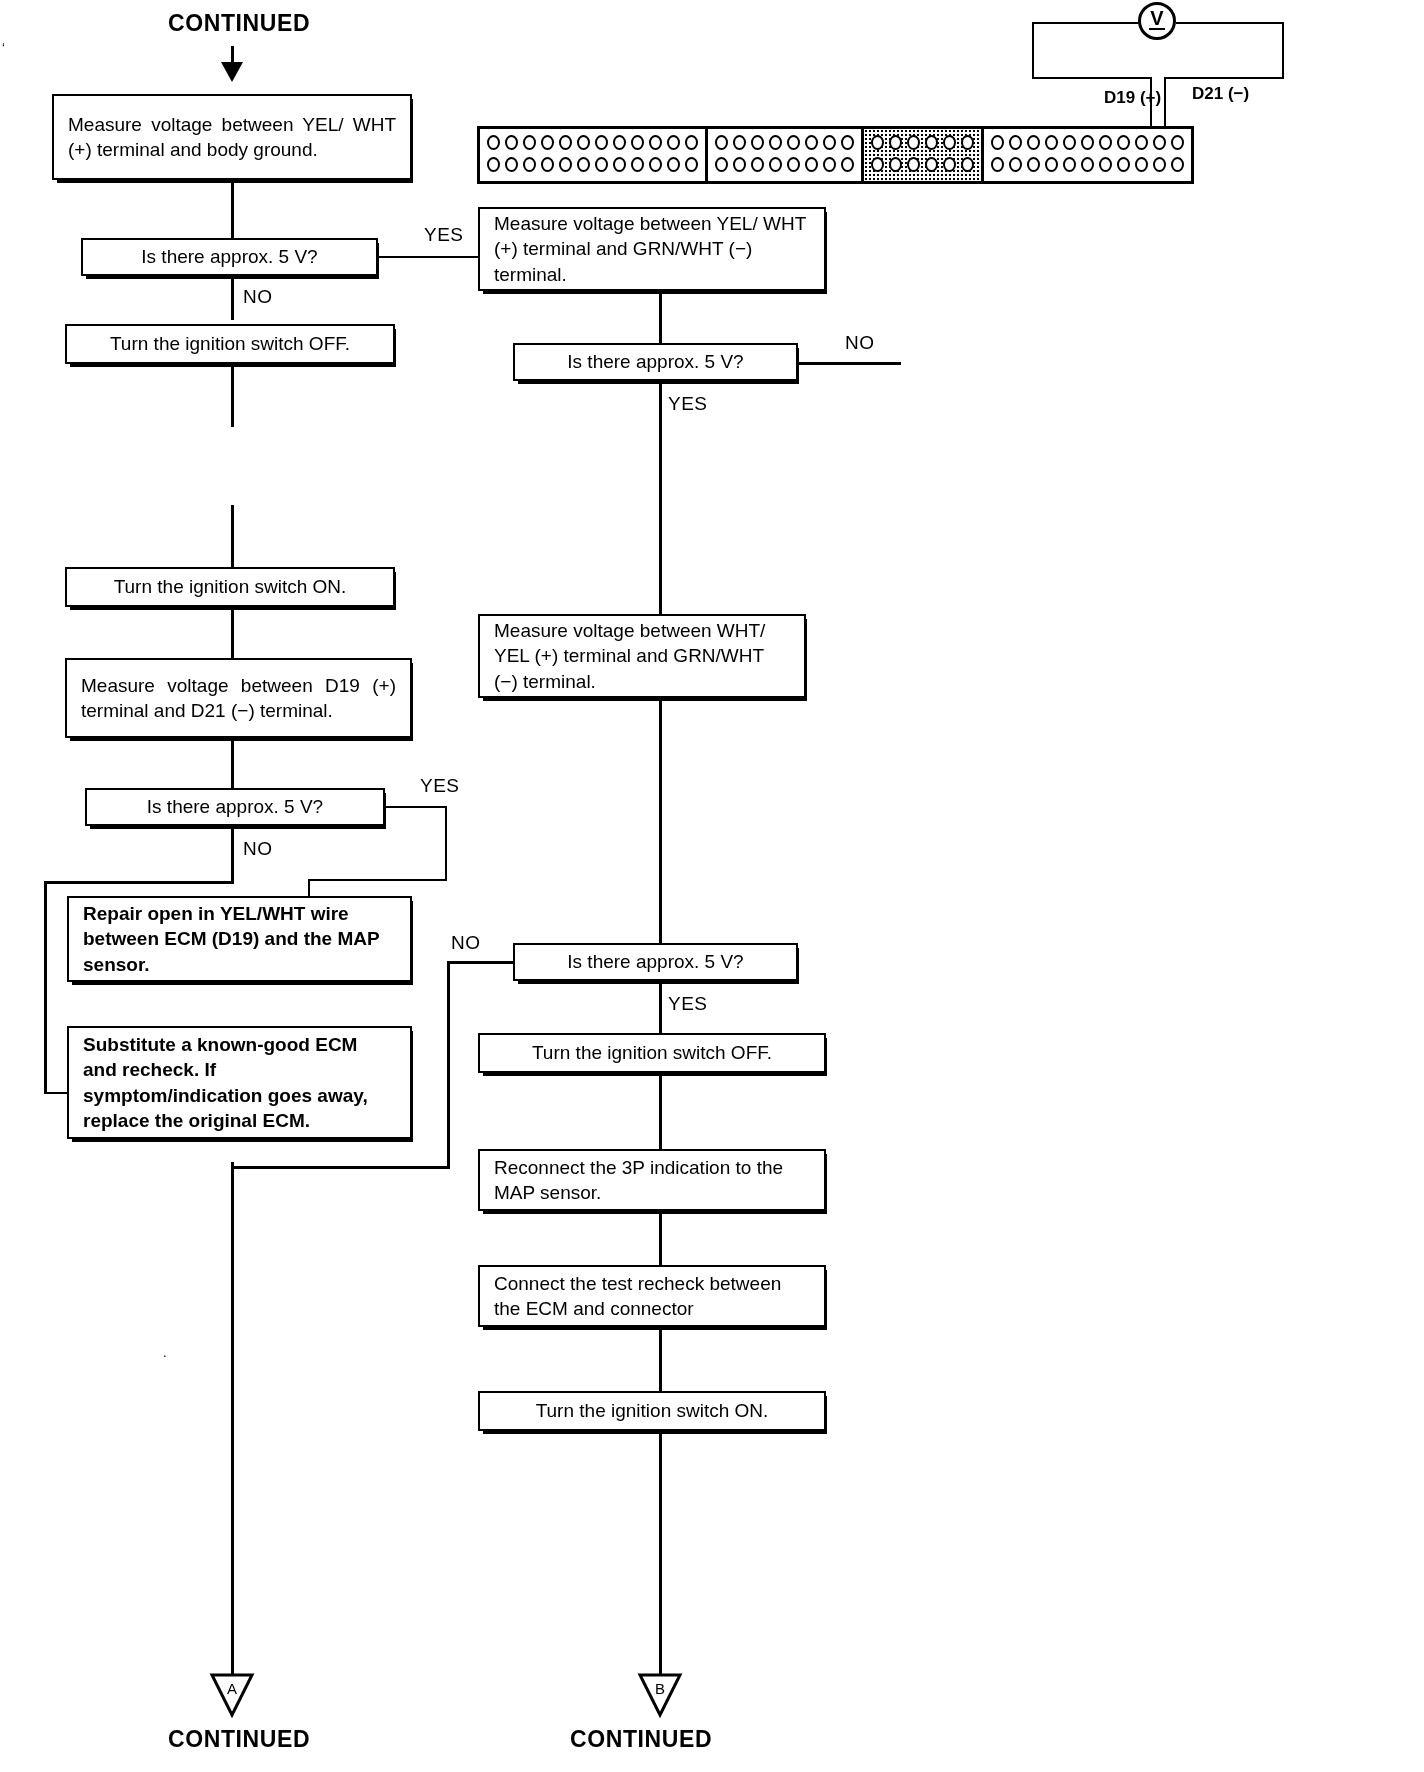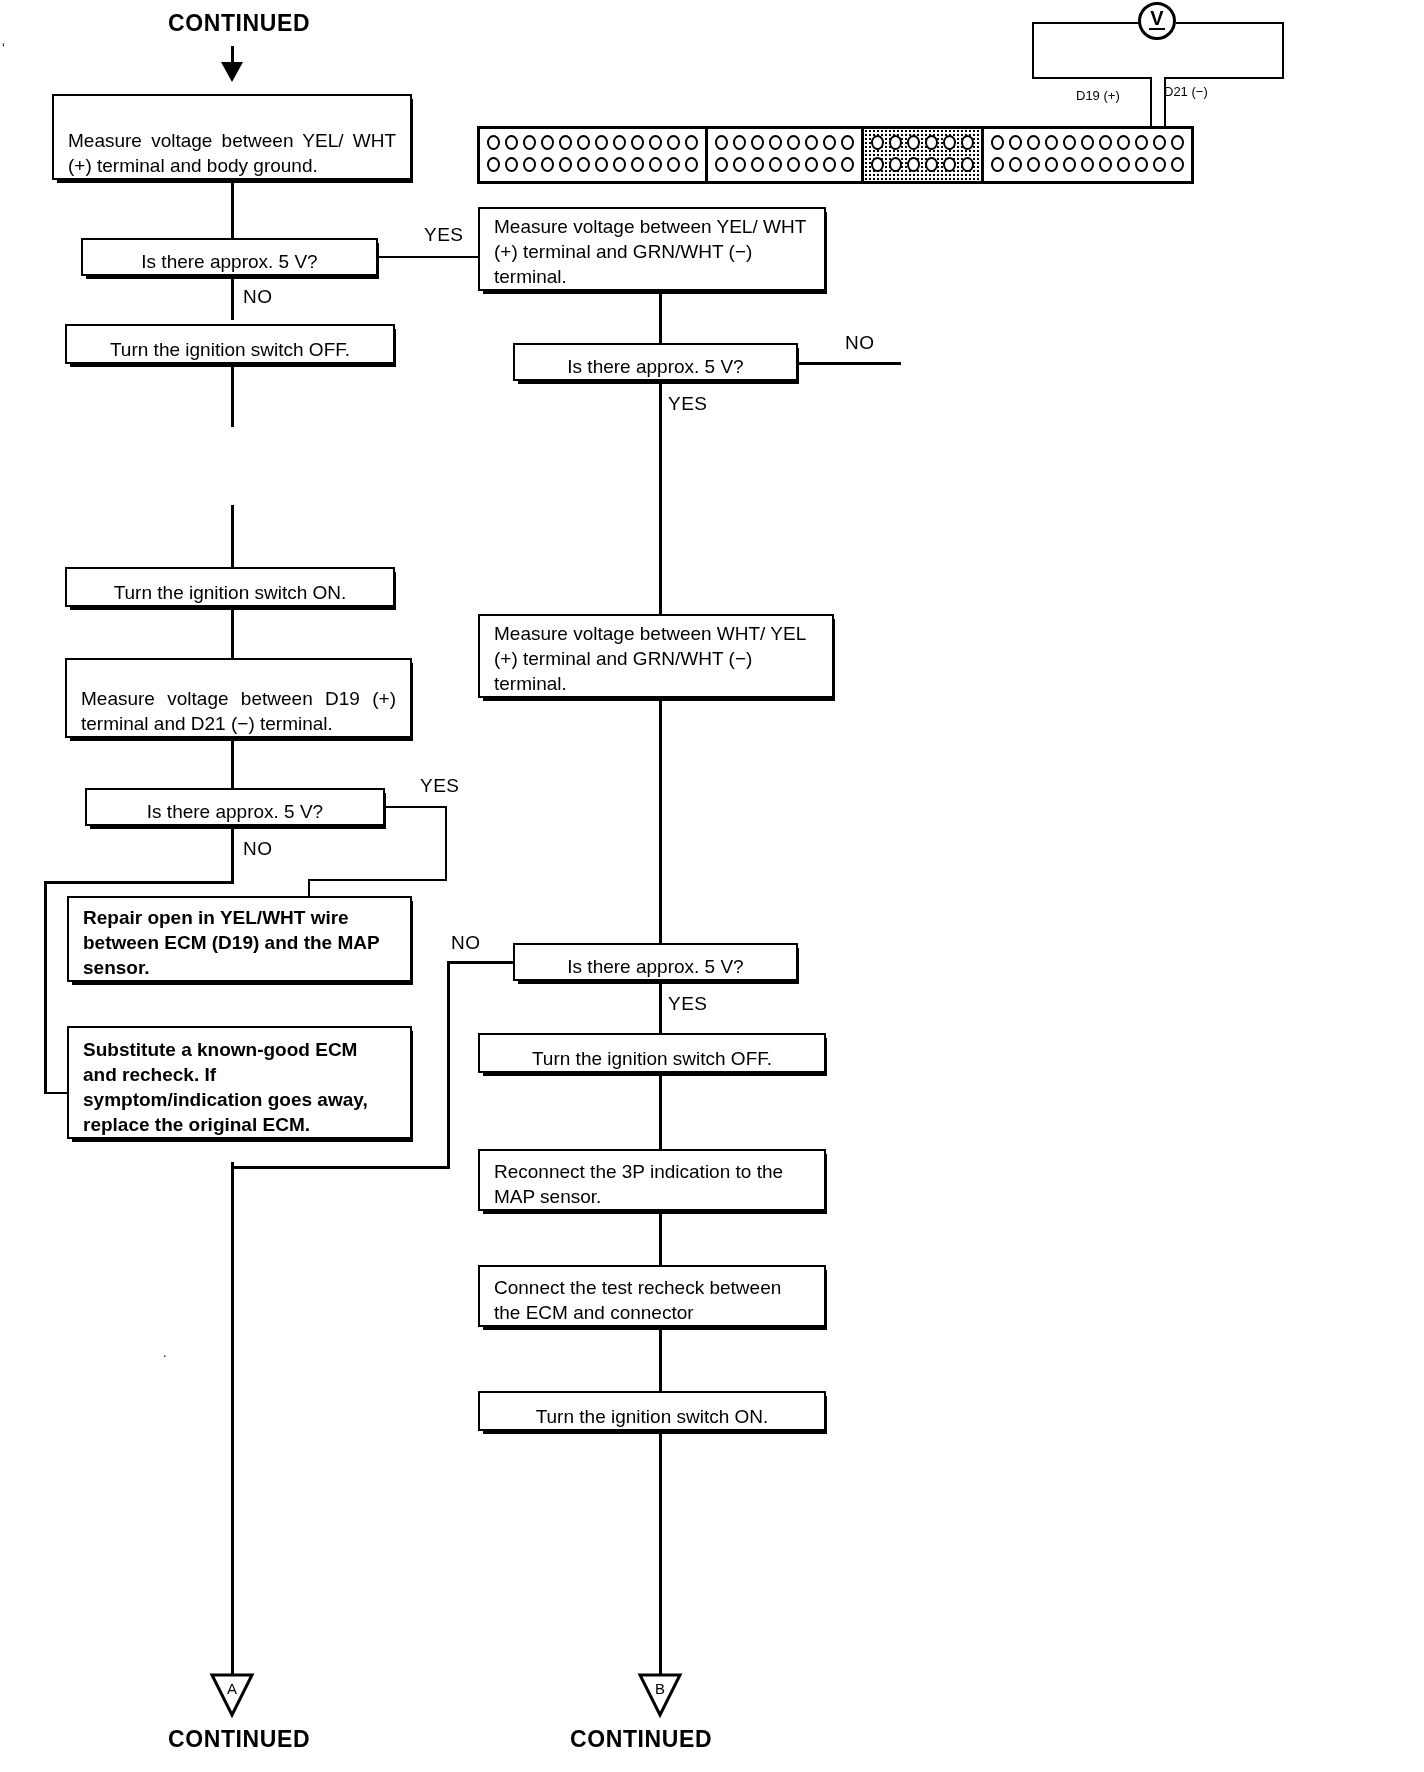--- a/index.html
+++ b/index.html
@@ -19,21 +19,21 @@
     overflow: hidden;
   }
 
   
   .box {
     position: absolute;
     box-sizing: border-box;
     border: 2px solid #000;
     background: #fff;
     display: flex;
-    align-items: flex-end;
+    align-items: center;
     line-height: 1.32;
     font-size: 19px;
   }
   
   .box::after {
     content: "";
     position: absolute;
     left: 3px;
     right: -3px;
     bottom: -5px;
@@ -129,23 +129,24 @@
     bottom: 7px;
     left: 8px;
     right: 8px;
     height: 2px;
     background: #000;
   }
   .meter .vletter { position: relative; top: -3px; }
 
   .terminal-label {
     position: absolute;
-    font-size: 13px;
-    font-weight: normal;
+    font-size: 17px;
+    font-weight: bold;
     white-space: nowrap;
+    margin-left: 28px;
   }
 
   
   .conn-strip {
     position: absolute;
     display: flex;
     border: 3px solid #000;
     background: #fff;
     box-sizing: border-box;
   }
@@ -377,21 +378,21 @@
     <span class="txt">Is there approx. 5 V?</span>
   </div>
 
   <div class="hline" style="left:798px; top:362px; width:103px;"></div>
   <div class="ynlabel" style="left:845px; top:332px;">NO</div>
 
   <div class="vline" style="left:659px; top:381px; height:233px;"></div>
   <div class="ynlabel" style="left:668px; top:393px;">YES</div>
 
 
-  <div class="box" style="left:478px; top:614px; width:356px; height:84px;">
+  <div class="box" style="left:478px; top:614px; width:328px; height:84px;">
     <span class="txt">Measure voltage between WHT/ YEL (+) terminal and GRN/WHT (−) terminal.</span>
   </div>
   <div class="vline" style="left:659px; top:698px; height:245px;"></div>
 
   <div class="box center q" style="left:513px; top:943px; width:285px; height:38px;">
     <span class="txt">Is there approx. 5 V?</span>
   </div>
 
   <div class="hline" style="left:447px; top:961px; width:68px;"></div>
   <div class="ynlabel" style="left:451px; top:932px;">NO</div>

